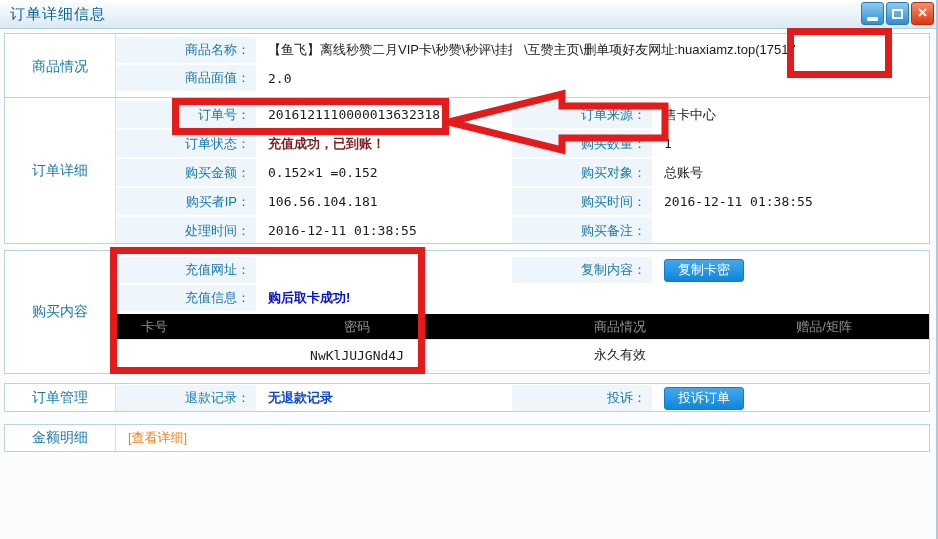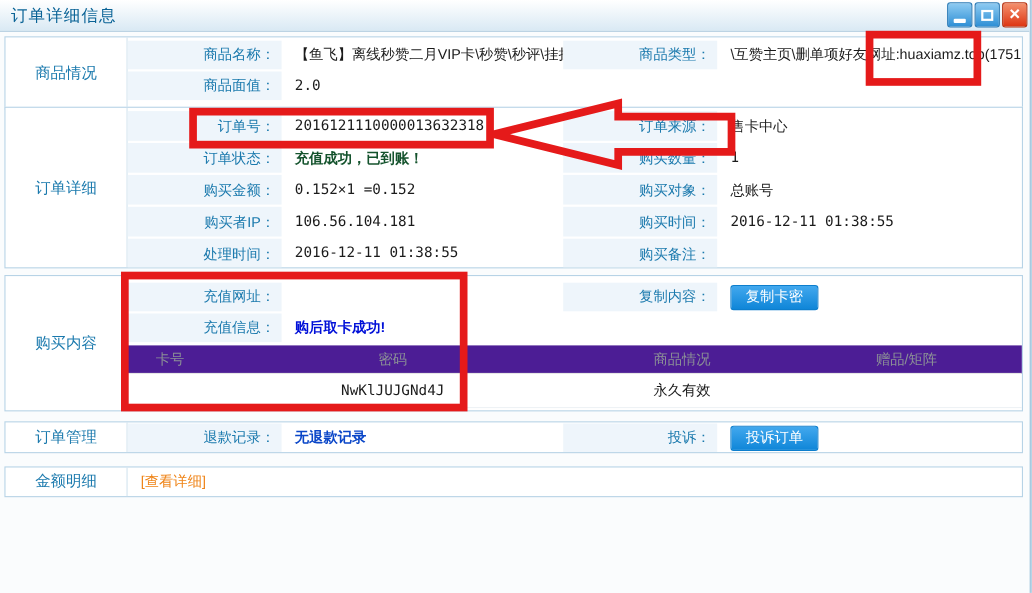--- a/index.html
+++ b/index.html
@@ -47,32 +47,32 @@
     width:140px; flex-shrink:0; background:#eef5fb; color:#1a79ad; font-size:13px;
     display:flex; align-items:center; justify-content:flex-end; padding-right:6px; box-sizing:border-box;
   }
   .fval {
     display:flex; align-items:center; padding-left:12px; font-size:13px; color:#1b1b1b;
     white-space:nowrap;
   }
   .fval.wL { width:256px; flex-shrink:0; overflow:hidden; box-sizing:border-box; }
   .fval.grow { flex:1; overflow:hidden; }
   .mono { font-family:"DejaVu Sans Mono", monospace; font-size:13px; }
-  .green { color:#14532d; font-weight:bold; }
+  .green { color:#7f1d1d; font-weight:bold; }
   .blue-b { color:#0a46c8; font-weight:bold; }
   .info-blue { color:#0010d8; font-weight:bold; }
   .btn {
     align-self:center; width:80px; height:23px; border-radius:3px; border:1px solid #0d7ecd;
     background:linear-gradient(#42a8ee,#0f86d8); color:#fff; font-size:13px;
     display:flex; align-items:center; justify-content:center; cursor:pointer;
     font-family:Liberation Mono, monospace;
   }
   
   .ptable-header {
-    display:flex; height:25px; align-items:center; background:#4c1d95;
+    display:flex; height:25px; align-items:center; background:#000000;
     color:#8c9196; font-size:13px; border-bottom:1px solid #e6e6e6;
   }
   .ptable-row { display:flex; height:30px; align-items:center; font-size:13px; color:#1b1b1b; border-bottom:1px solid #eef2f5; }
   .tc { text-align:center; }
   .c1 { width:9.5%; }  .c2 { width:40.3%; }  .c3 { width:24.4%; }  .c4 { width:25.8%; }
   .link-orange { color:#ef8418; font-size:13px; cursor:pointer; }
   
   .anno { position:absolute; border:7px solid #e51a1a; box-sizing:border-box; pointer-events:none; z-index:50; }
   .anno-layer { position:absolute; left:0; top:0; width:938px; height:539px; pointer-events:none; z-index:50; }
 </style>
@@ -95,21 +95,20 @@
       </div>
     </div>
   </div>
 
   <div class="section" style="top:33px;height:67px;">
     <div class="sec-name">商品情况</div>
     <div class="sec-body">
       <div class="frow">
         <span class="flabel">商品名称：</span>
         <span class="fval wL">【鱼飞】离线秒赞二月VIP卡\秒赞\秒评\挂挂</span>
-        <span class="flabel">商品类型：</span>
         <span class="fval grow">\互赞主页\删单项好友网址:huaxiamz.top(17517</span>
       </div>
       <div class="frow">
         <span class="flabel">商品面值：</span>
         <span class="fval wL mono">2.0</span>
       </div>
     </div>
   </div>
 
   <div class="section" style="top:97px;height:147px;">

